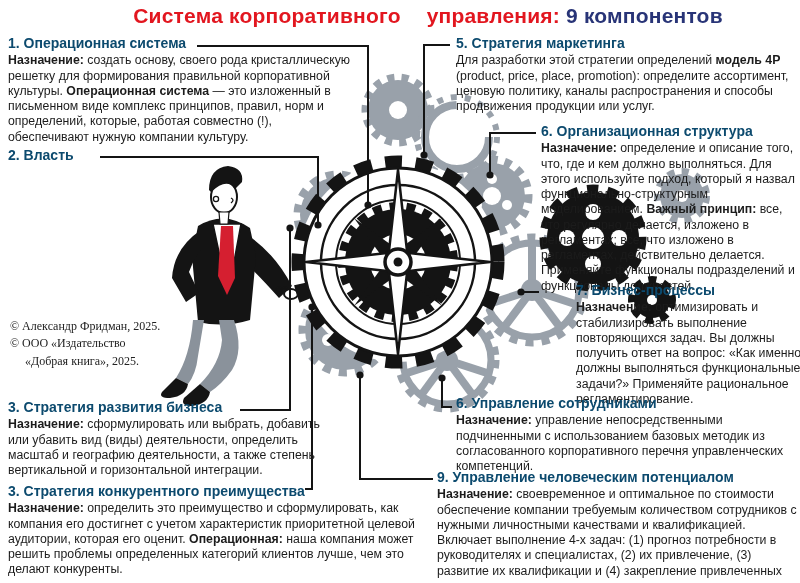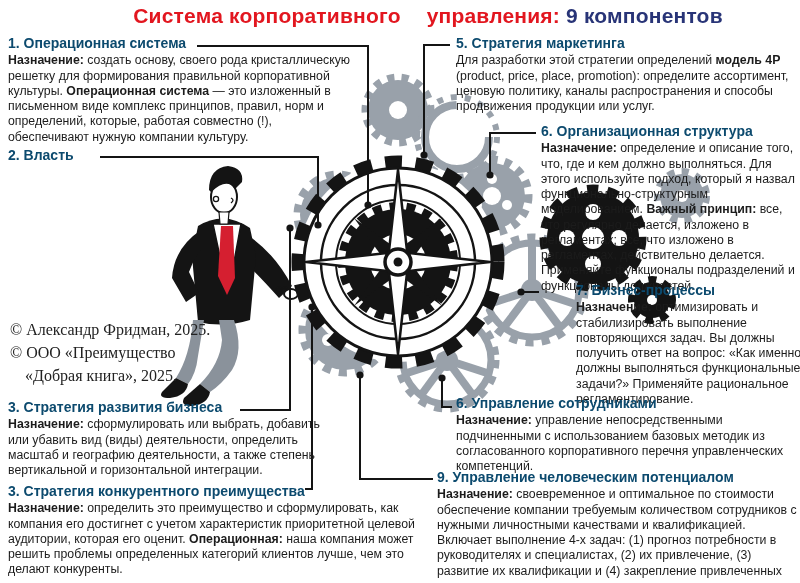--- a/index.html
+++ b/index.html
@@ -8,21 +8,21 @@
   #gears-layer{position:absolute;left:0;top:0;z-index:1;}
   .title{position:absolute;left:0;top:4px;width:800px;text-align:center;z-index:3;
          font-size:21px;font-weight:bold;letter-spacing:.2px;white-space:nowrap;margin-left:28px;}
   .title .red{color:#e2161f;}
   .title .blue{color:#283477;}
   .title .gap{display:inline-block;width:26px;}
   .block{position:absolute;z-index:3;color:#1c1c1c;font-size:12.3px;line-height:1.24;}
   .block .hd{font-size:14px;font-weight:bold;color:#0c4a6e;margin:0 0 2px 0;line-height:1.1;}
   .b{font-weight:bold;}
   .copyright{position:absolute;z-index:3;font-family:"Liberation Serif",serif;
-             font-size:16px;line-height:1.45;color:#222;}
+             font-size:12px;line-height:1.45;color:#222;}
   .copyright .indent{padding-left:15px;}
 </style>
 </head>
 <body>
 
 <div id="canvas">
 
   <svg id="gears-layer" width="800" height="583" viewBox="0 0 800 583">
 
     <g>
@@ -185,21 +185,21 @@
     <div class="hd">1. Операционная система</div>
     <div><span class="b">Назначение:</span><span> создать основу, своего рода кристаллическую решетку для формирования правильной корпоративной культуры. </span><span class="b">Операционная система</span><span> — это изложенный в письменном виде комплекс принципов, правил, норм и определений, которые, работая совместно (!), обеспечивают нужную компании культуру.</span></div>
   </div>
 
   <div class="block" style="left:8px;top:148px;width:182px;">
     <div class="hd">2. Власть</div>
   </div>
 
   <div class="copyright" style="left:10px;top:318px;">
     <div>© Александр Фридман, 2025.</div>
-    <div>© ООО «Преимущество</div>
+    <div>© ООО «Издательство</div>
     <div class="indent">«Добрая книга», 2025.</div>
   </div>
 
   <div class="block" style="left:8px;top:400px;width:336px;">
     <div class="hd">3. Стратегия развития бизнеса</div>
     <div><span class="b">Назначение:</span><span> сформулировать или выбрать, добавить или убавить вид (виды) деятельности, определить масштаб и географию деятельности, а также степень вертикальной и горизонтальной интеграции.</span></div>
   </div>
 
   <div class="block" style="left:8px;top:484px;width:412px;">
     <div class="hd">3. Стратегия конкурентного преимущества</div>

